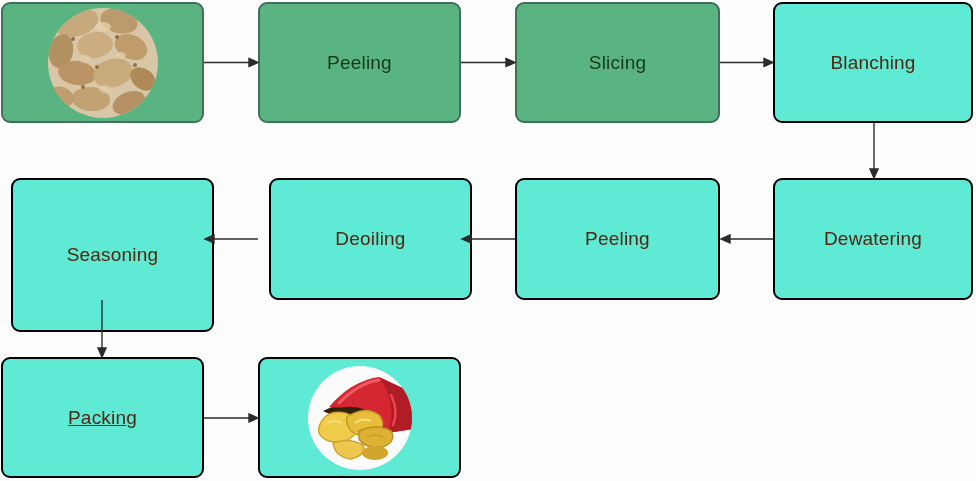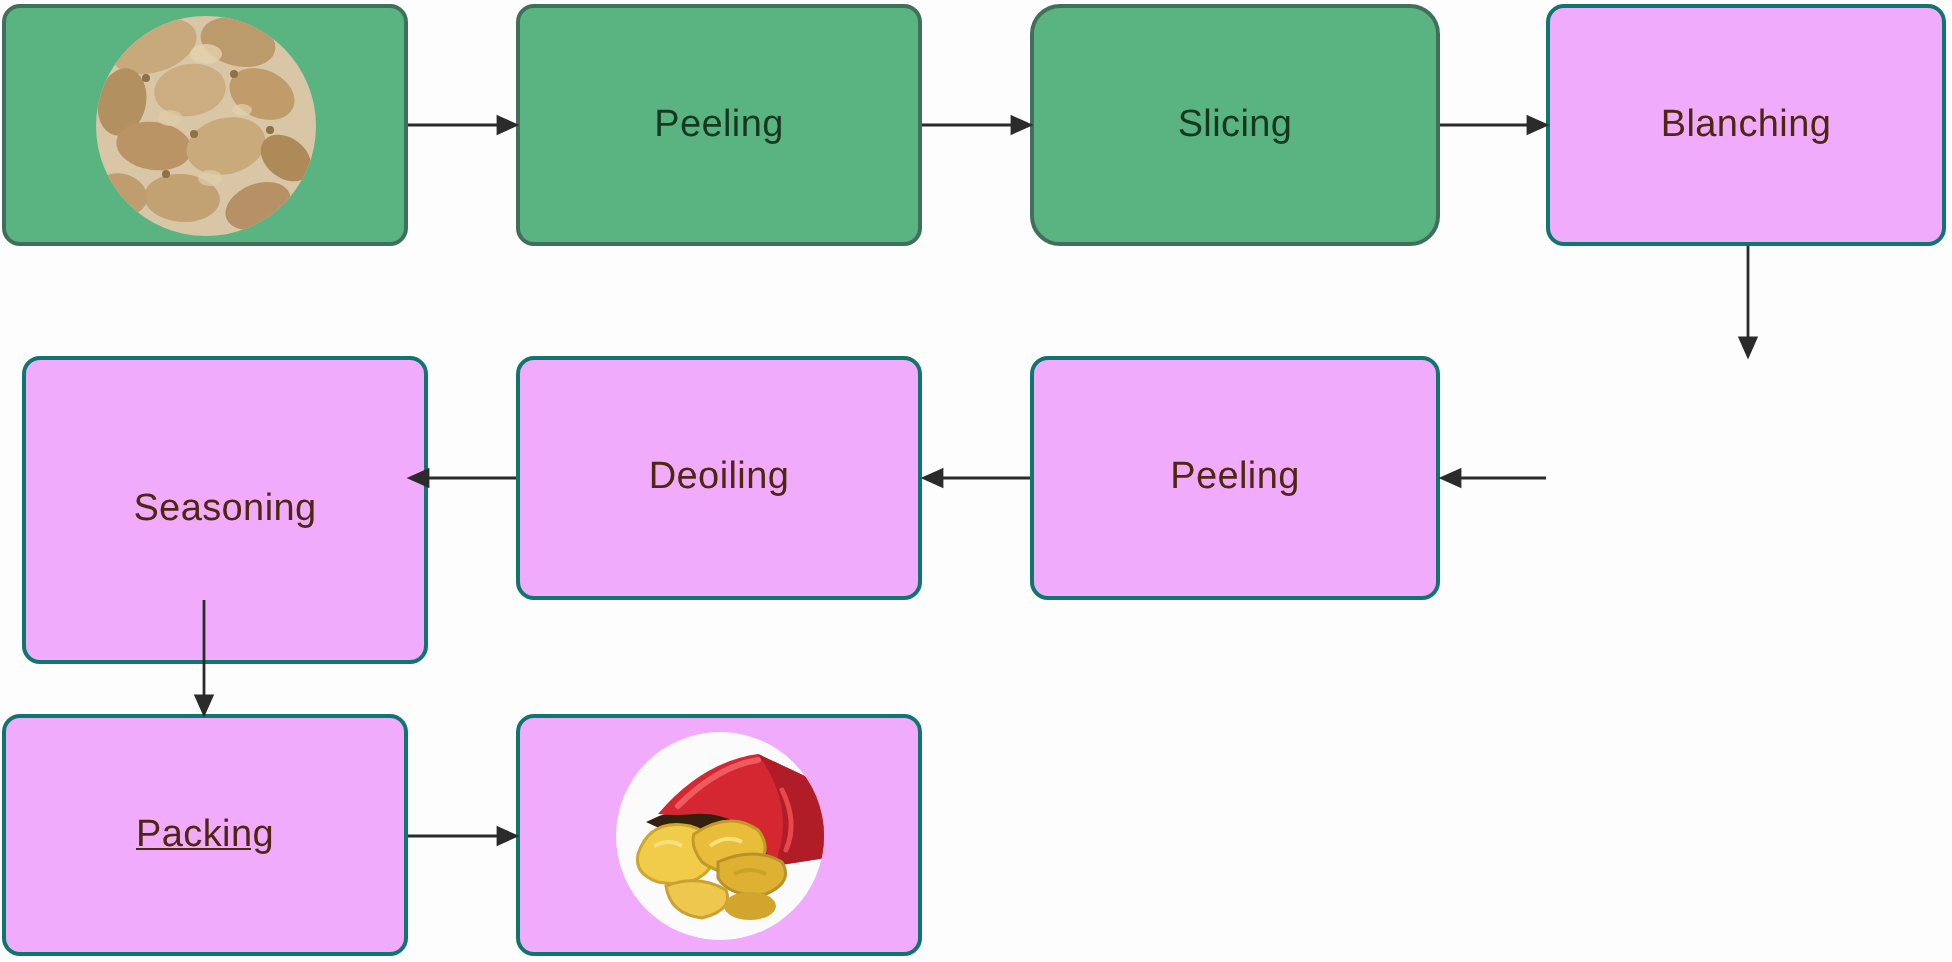--- a/index.html
+++ b/index.html
@@ -9,29 +9,29 @@
     font-family:"Liberation Sans","DejaVu Sans",sans-serif;
     position:relative;
   }
   .canvas{position:absolute;left:0;top:0;width:976px;height:481px;}
   .node{
     position:absolute;border-radius:9px;box-sizing:border-box;
     display:flex;align-items:center;justify-content:center;
   }
   .node .lbl{font-size:19px;letter-spacing:.2px;}
   .green{background:#5ab482;border:2px solid #41705a;color:#17381f;}
-  .orange{background:#f0abfc;border:2px solid #0f766e;color:#4f2710;}
+  .orange{background:#5eead4;border:2px solid #000000;color:#4f2710;}
   
   .n-potatoes  {left:1px;  top:2px;   width:203px;height:121px;}
   .n-peeling   {left:258px;top:2px;   width:203px;height:121px;}
-  .n-slicing   {left:515px;top:2px;   width:205px;height:121px;border-radius:15px;}
+  .n-slicing   {left:515px;top:2px;   width:205px;height:121px;}
   .n-blanching {left:773px;top:2px;   width:200px;height:121px;}
   .n-dewatering{left:773px;top:178px; width:200px;height:122px;}
   .n-frying    {left:515px;top:178px; width:205px;height:122px;}
-  .n-deoiling  {left:258px;top:178px; width:203px;height:122px;}
+  .n-deoiling  {left:269px;top:178px; width:203px;height:122px;}
   .n-seasoning {left:11px;  top:178px; width:203px;height:154px;}
   .n-packing   {left:1px;  top:357px; width:203px;height:121px;text-decoration:underline;}
   .n-chips     {left:258px;top:357px; width:203px;height:121px;}
   .edges{position:absolute;left:0;top:0;width:976px;height:481px;pointer-events:none;}
   .photo{display:block;}
 </style>
 </head>
 <body>
 
 <div class="canvas">
@@ -74,20 +74,23 @@
   </div>
 
   <div class="node green n-slicing">
     <span class="lbl">Slicing</span>
   </div>
 
   <div class="node orange n-blanching">
     <span class="lbl">Blanching</span>
   </div>
 
+  <div class="node orange n-dewatering">
+    <span class="lbl">Dewatering</span>
+  </div>
 
   <div class="node orange n-frying">
     <span class="lbl">Peeling</span>
   </div>
 
   <div class="node orange n-deoiling">
     <span class="lbl">Deoiling</span>
   </div>
 
   <div class="node orange n-seasoning">

